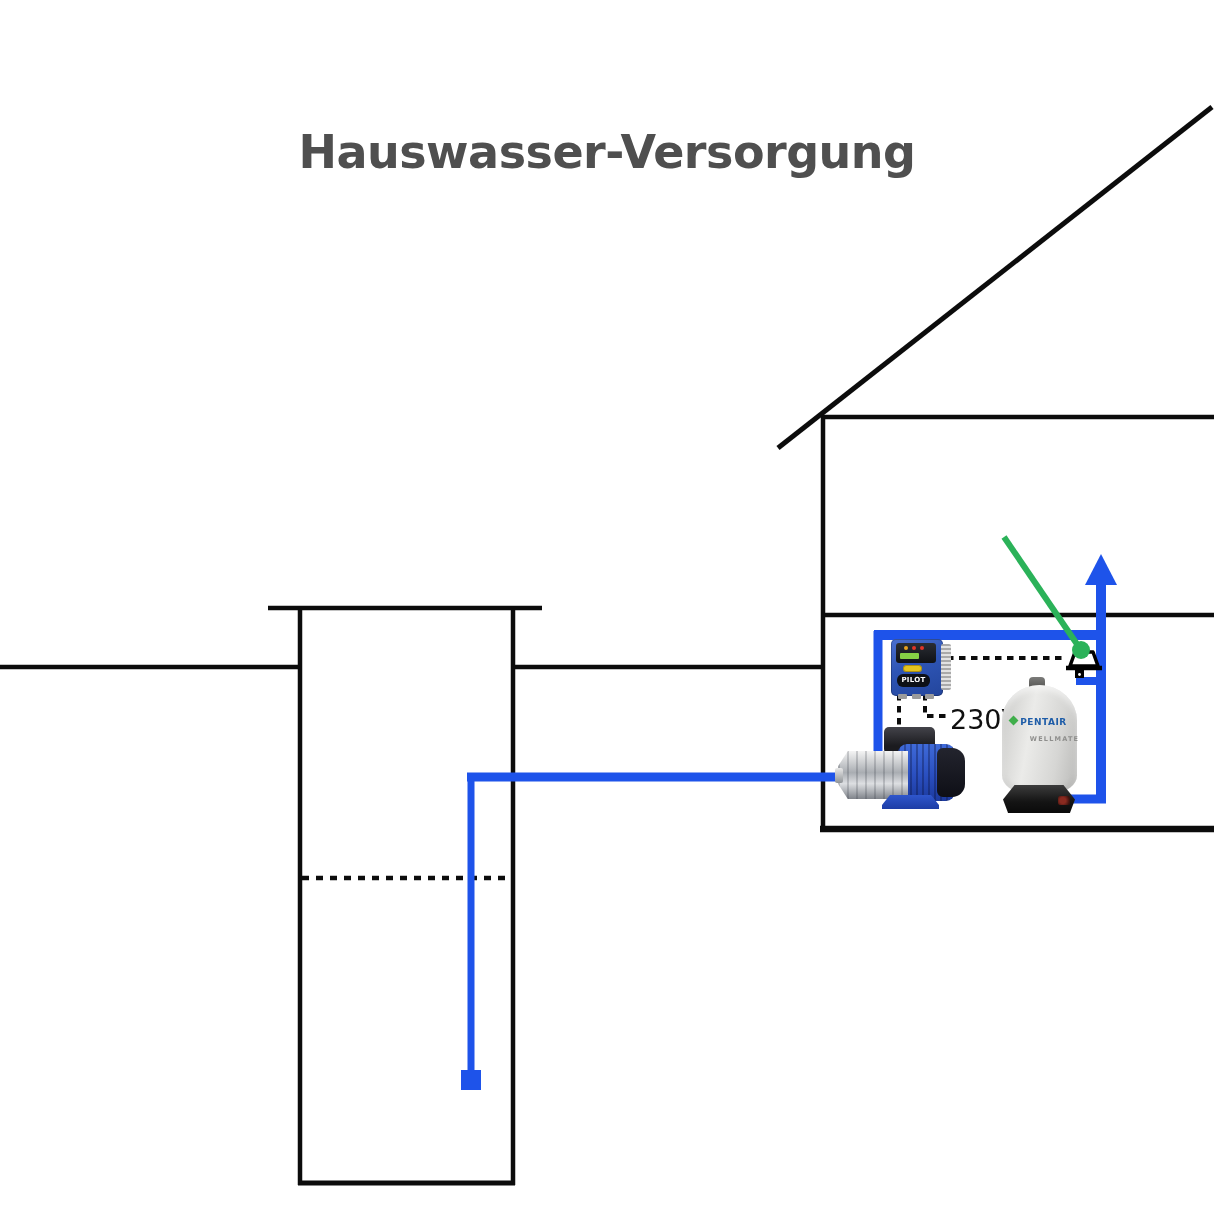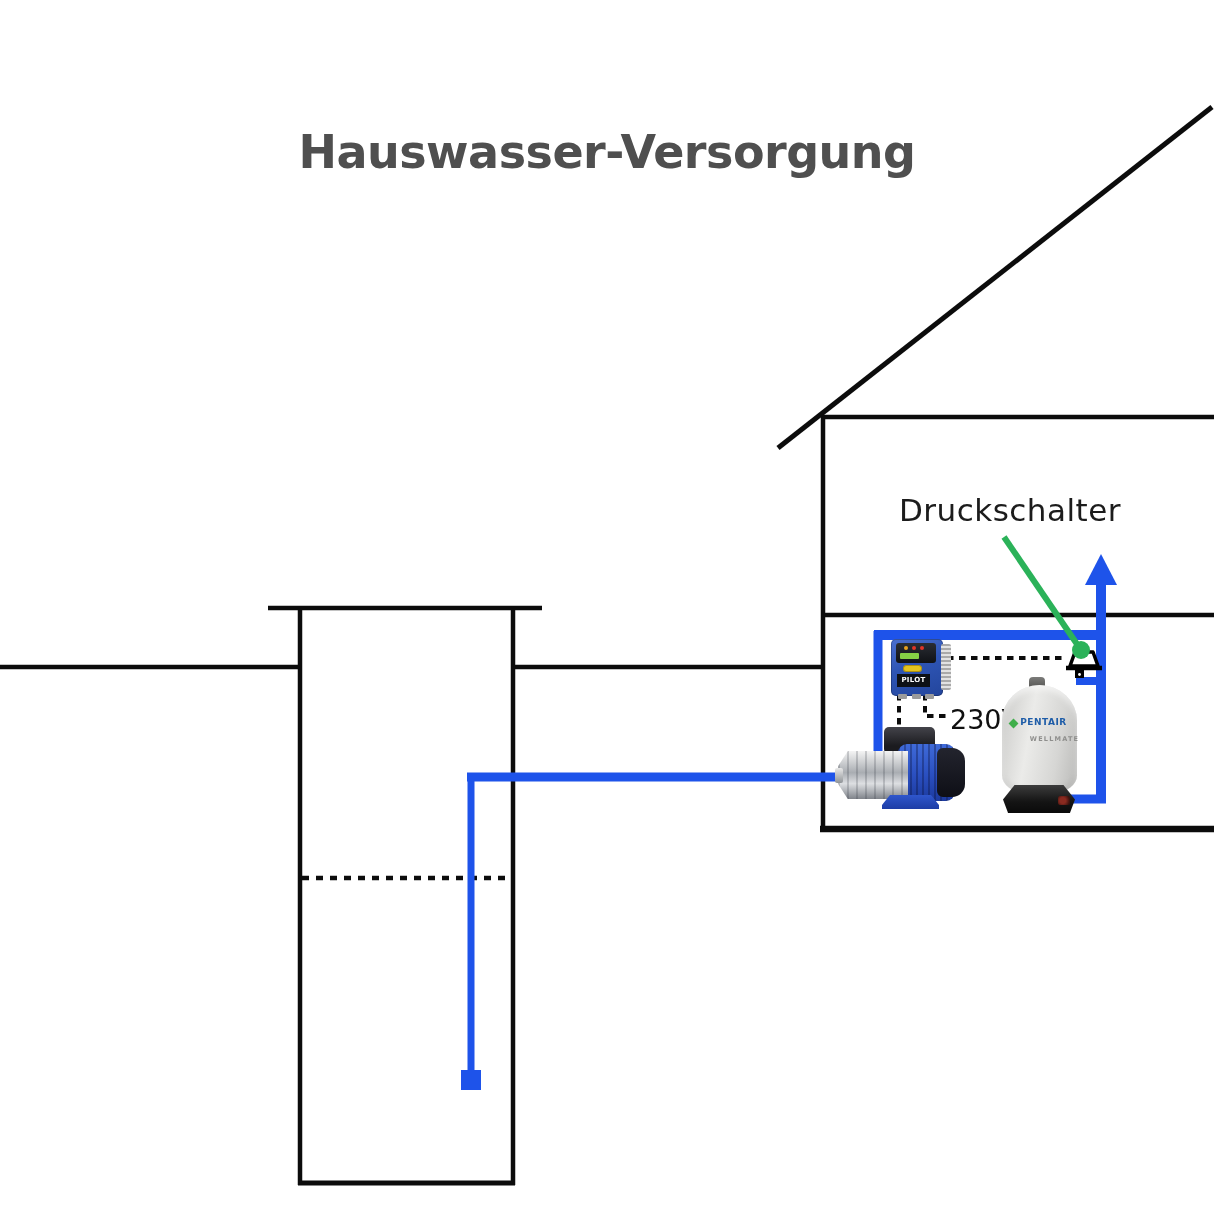--- a/index.html
+++ b/index.html
@@ -29,21 +29,21 @@
              background:repeating-linear-gradient(180deg,#a9a9a9 0 2px,#e2e2e2 2px 4px);
              border-radius:2px;}
   .ctrl-display{position:absolute;left:5px;top:4px;width:40px;height:20px;border-radius:3px;
              background:linear-gradient(180deg,#2a2d33,#101216);}
   .ctrl-leds{position:absolute;left:8px;top:3px;display:flex;gap:4px;}
   .ctrl-leds i{width:4px;height:4px;border-radius:50%;display:block;}
   .led-o{background:#e8a11e;} .led-r{background:#e03528;}
   .ctrl-screen{position:absolute;left:4px;top:10px;width:19px;height:6px;background:#86d145;border-radius:1px;}
   .ctrl-oval{position:absolute;left:12px;top:26px;width:19px;height:7px;border-radius:4px;background:#e4c31d;
              box-shadow:inset 0 0 0 1px rgba(90,70,0,.4);}
-  .ctrl-label{position:absolute;left:6px;top:35px;width:33px;height:13px;border-radius:0;background:#0e1116;
+  .ctrl-label{position:absolute;left:6px;top:35px;width:33px;height:13px;border-radius:6px;background:#0e1116;
              color:#ffffff;font-size:7px;font-weight:700;line-height:13px;text-align:center;letter-spacing:.3px;}
   .ctrl-terms{position:absolute;left:0;top:55px;width:52px;height:5px;}
   .ctrl-terms i{position:absolute;top:0;width:9px;height:5px;background:#9b9b9b;border-radius:1px;}
   .ctrl-terms i:nth-child(1){left:7px;} .ctrl-terms i:nth-child(2){left:21px;} .ctrl-terms i:nth-child(3){left:34px;}
 
   
   .pump{position:absolute;left:838px;top:725px;width:128px;height:87px;}
   .pump-box{position:absolute;left:46px;top:2px;width:51px;height:27px;border-radius:5px;
             background:linear-gradient(180deg,#43434a 0%,#1b1b1f 70%);}
   .pump-motor{position:absolute;left:60px;top:19px;width:57px;height:57px;border-radius:9px;
@@ -62,21 +62,21 @@
             background:linear-gradient(180deg,#2f56cc,#1d3da6);}
 
   
   .tank{position:absolute;left:1001px;top:677px;width:78px;height:138px;}
   .tank-cap{position:absolute;left:28px;top:0;width:16px;height:11px;border-radius:4px 4px 0 0;
             background:linear-gradient(180deg,#7c7c7a,#565654);}
   .tank-body{position:absolute;left:1px;top:8px;width:75px;height:108px;
             border-radius:38px 38px 24px 24px / 36px 36px 18px 18px;
             background:linear-gradient(100deg,#c9c9c7 0%,#ebebe9 38%,#d6d6d4 72%,#b9b9b7 100%);
             box-shadow:inset 0 4px 6px rgba(255,255,255,.6), inset 0 -4px 6px rgba(0,0,0,.08);}
-  .tank-brandrow{position:absolute;left:0;top:40px;width:75px;display:flex;align-items:flex-end;justify-content:center;gap:3px;}
+  .tank-brandrow{position:absolute;left:0;top:40px;width:75px;display:flex;align-items:flex-start;justify-content:center;gap:3px;}
   .tank-diamond{width:7px;height:7px;transform:rotate(45deg);background:#3fae4a;display:block;}
   .tank-brand{color:#1f5da8;font-size:9px;font-weight:700;letter-spacing:.5px;}
   .tank-model{position:absolute;left:16px;top:58px;width:75px;text-align:center;
             color:#8f8f8d;font-size:6.5px;font-weight:700;letter-spacing:1.2px;}
   .tank-base{position:absolute;left:2px;top:108px;width:72px;height:28px;
             clip-path:polygon(16% 0,84% 0,100% 52%,93% 100%,7% 100%,0 52%);
             background:linear-gradient(180deg,#3c3c3c 0%,#141414 60%,#0a0a0a 100%);}
   .tank-conn{position:absolute;left:57px;top:119px;width:12px;height:9px;border-radius:2px;
             background:radial-gradient(circle at 40% 50%,#8a2a20 0 35%,#3a120e 80%);}
 </style>
@@ -125,21 +125,20 @@
     <rect x="1075" y="670" width="9" height="8" fill="#000000"></rect>
     <circle cx="1079.5" cy="674.5" r="1.4" fill="#ffffff"></circle>
 
     <line x1="1004" y1="537" x2="1081" y2="650" stroke="var(--pointer-green)" stroke-width="6"></line>
     <circle cx="1081" cy="650" r="9" fill="var(--pointer-green)"></circle>
   </svg>
 
   <div class="title">
     <div>Hauswasser-Versorgung</div>
   </div>
-  <div class="lbl-druckschalter">Druckschalter</div>
   <div class="lbl-230v">230V</div>
 
   <div class="controller">
     <div class="ctrl-body"></div>
     <div class="ctrl-fins"></div>
     <div class="ctrl-display">
       <span class="ctrl-leds">
           <i class="led-o"></i>
           <i class="led-r"></i>
           <i class="led-r"></i>

